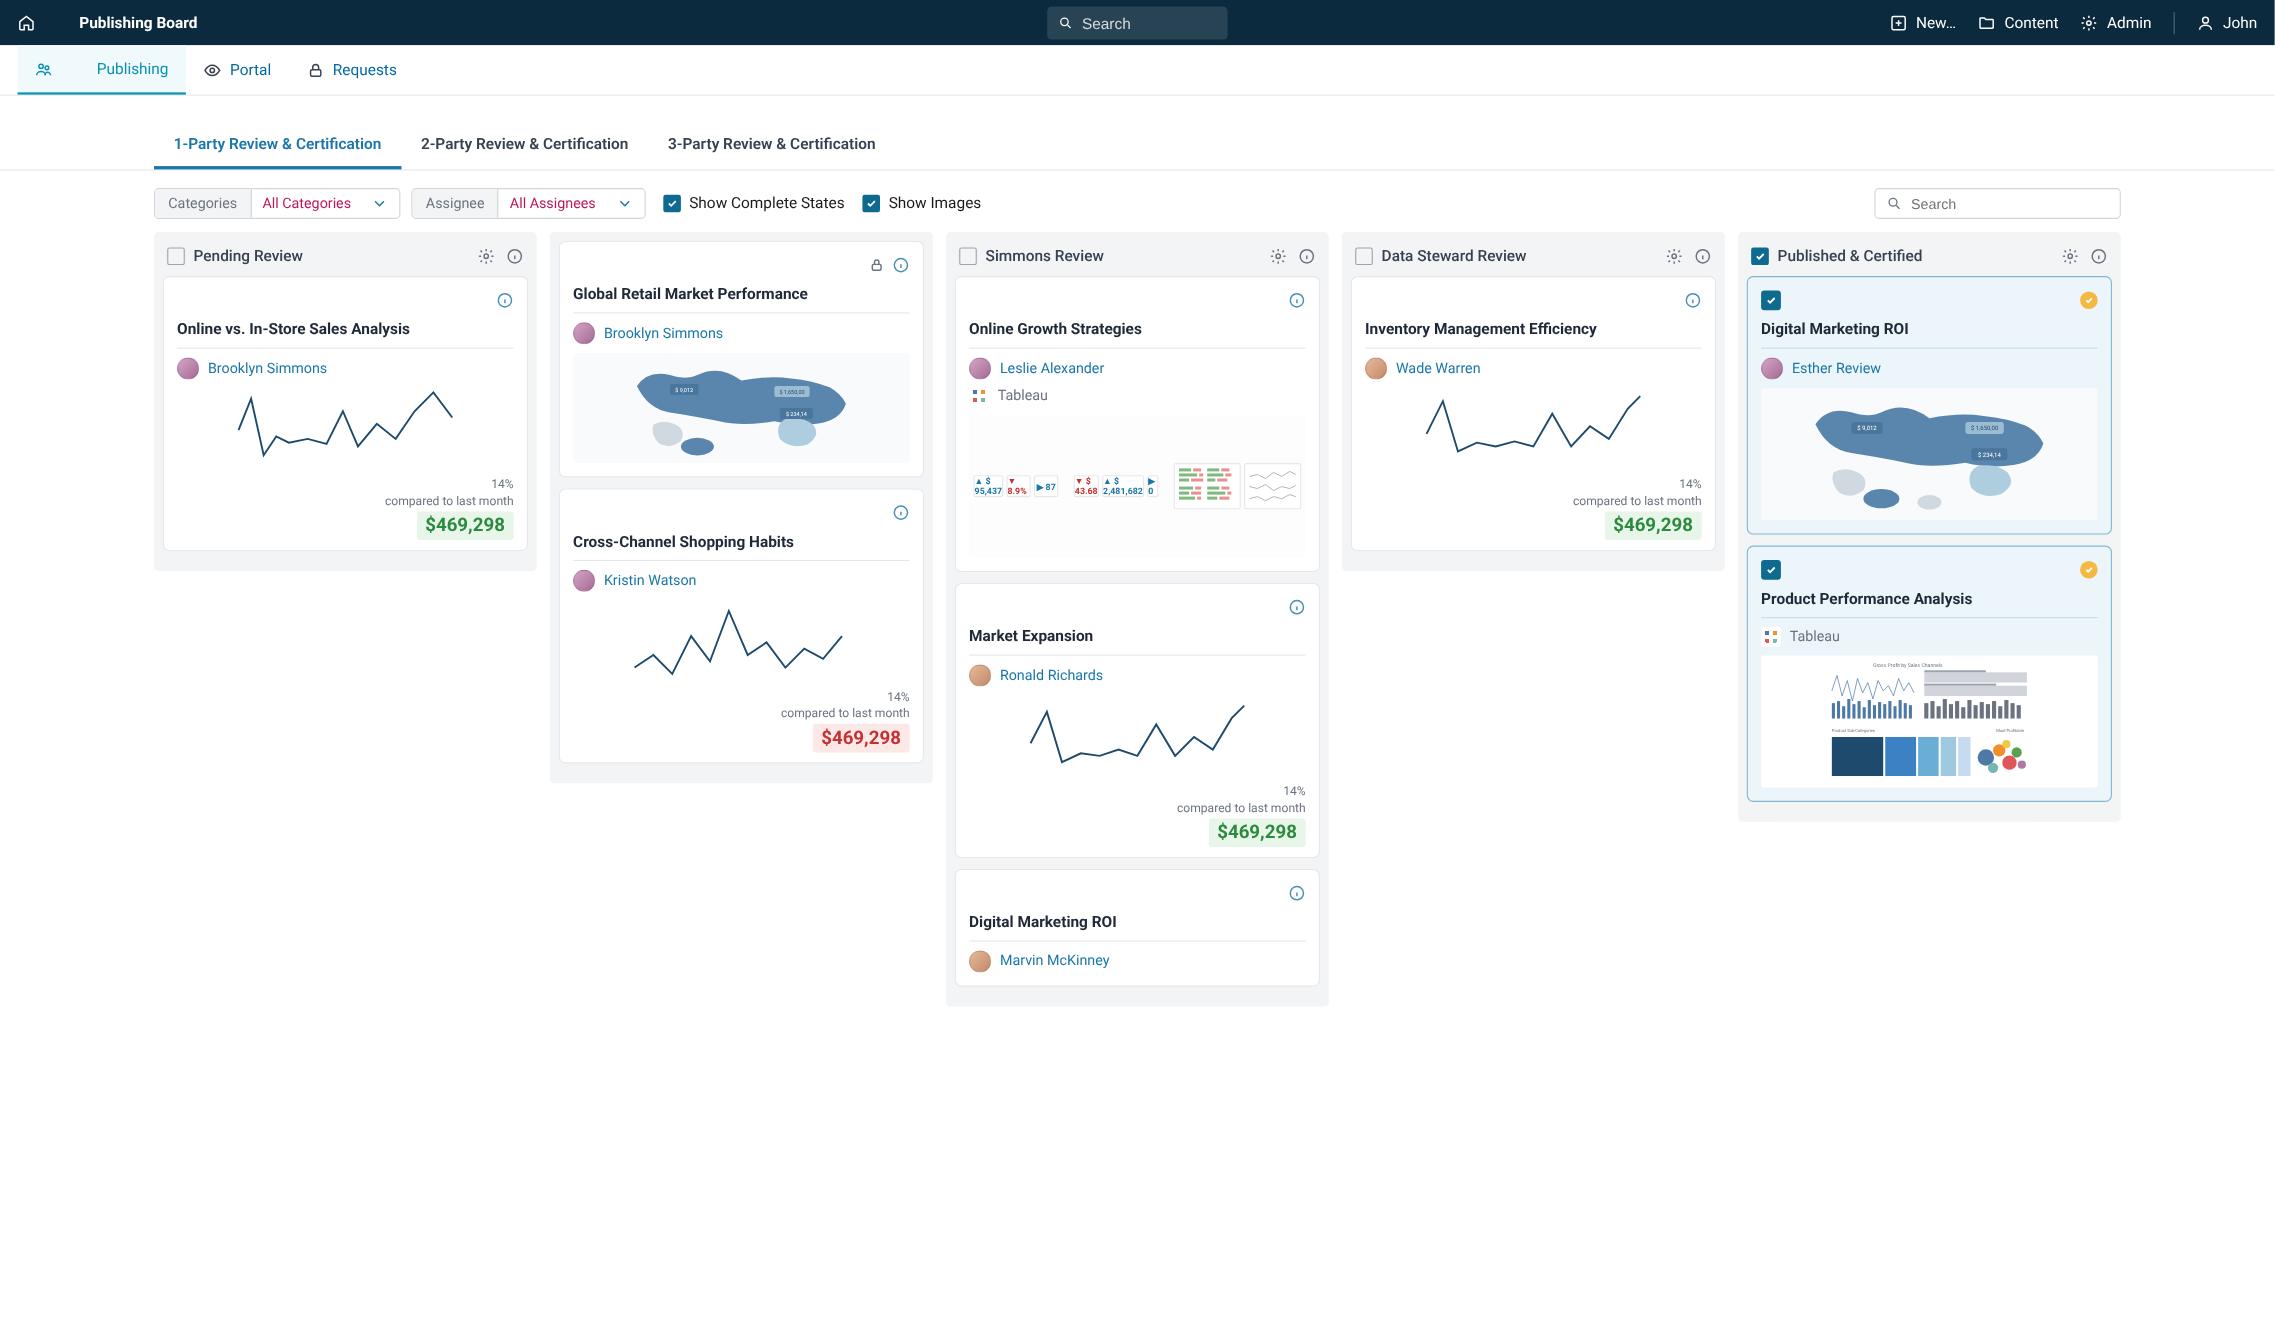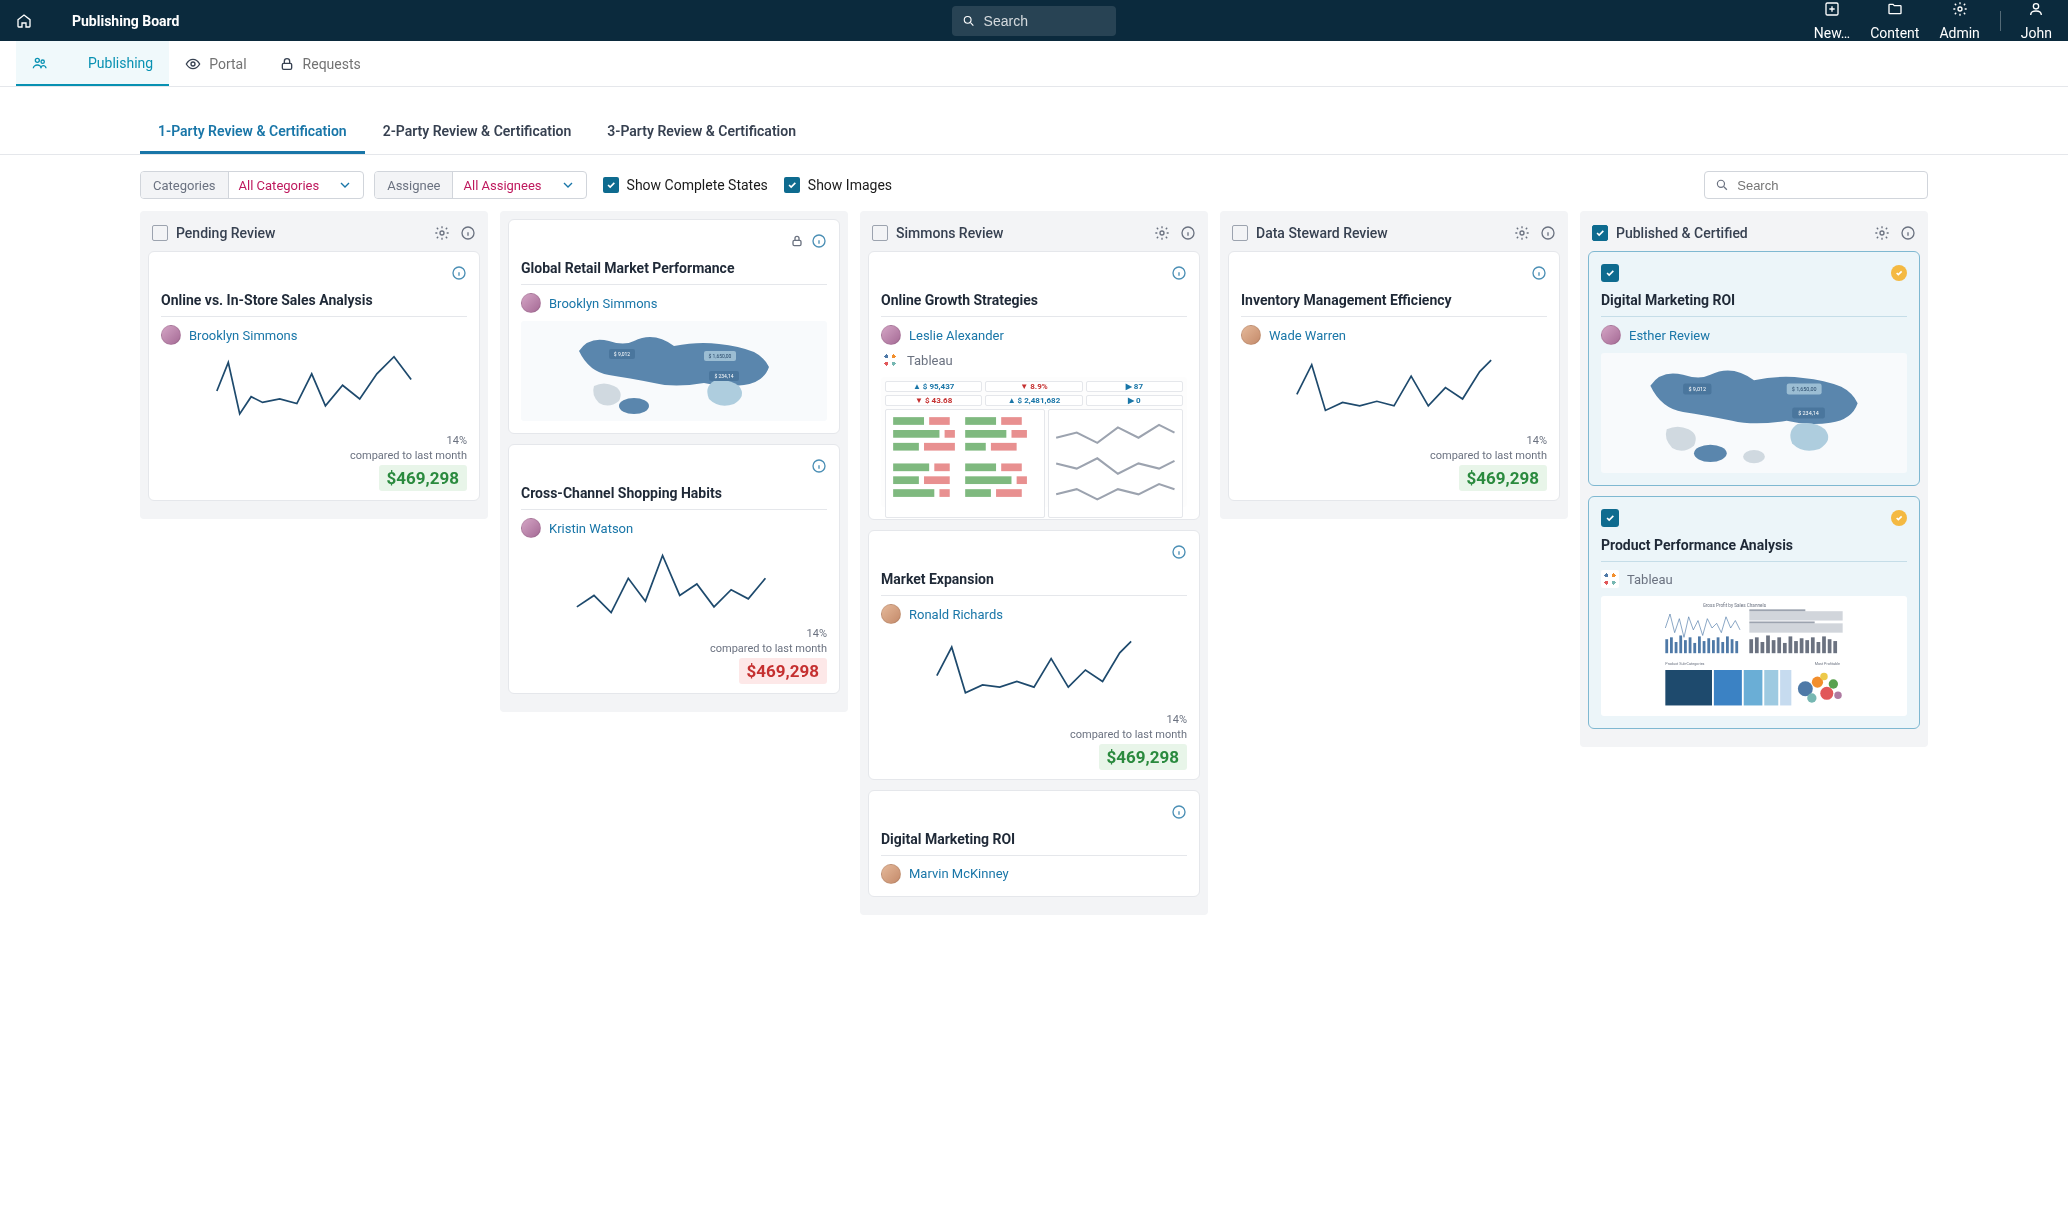--- a/index.html
+++ b/index.html
@@ -6,26 +6,26 @@
   body { font-family: -apple-system, BlinkMacSystemFont, 'Segoe UI', Roboto, sans-serif; background: #fff; color: #1a1a1a; font-size: 14px; }
 
   
   .topbar { background: #0b2a3d; color: #fff; height: 41px; display: flex; align-items: center; padding: 0 16px; }
   .topbar-left { display: flex; align-items: center; gap: 12px; }
   .topbar-title { font-weight: 700; font-size: 14px; padding-left: 28px; }
   .topbar-search { margin-left: auto; margin-right: auto; background: rgba(255,255,255,0.12); border-radius: 4px; height: 30px; width: 164px; display: flex; align-items: center; padding: 0 10px; gap: 8px; position: absolute; left: 50%; transform: translateX(-50%); }
   .topbar-search input { background: transparent; border: none; color: #fff; outline: none; width: 100%; font-size: 14px; }
   .topbar-search input::placeholder { color: rgba(255,255,255,0.8); }
   .topbar-right { margin-left: auto; display: flex; align-items: center; gap: 20px; }
-  .topbar-item { display: flex; align-items: center; gap: 8px; cursor: pointer; font-size: 14px; flex-direction: column; }
+  .topbar-item { display: flex; align-items: center; gap: 8px; cursor: pointer; font-size: 14px; }
   .topbar-divider { width: 1px; height: 20px; background: rgba(255,255,255,0.3); }
 
   
   .nav { height: 46px; border-bottom: 1px solid #e5e7eb; display: flex; align-items: stretch; padding: 0 16px; }
-  .nav-item { display: flex; align-items: center; gap: 8px; padding: 0 16px; cursor: pointer; color: #737373; font-size: 14px; }
+  .nav-item { display: flex; align-items: center; gap: 8px; padding: 0 16px; cursor: pointer; color: #0369a1; font-size: 14px; }
   .nav-item.active { color: #0891b2; border-bottom: 2px solid #0891b2; background: #f0f9fb; gap: 40px; }
 
   
   .subtabs { display: flex; padding: 0 140px; margin-top: 24px; border-bottom: 1px solid #e5e7eb; }
   .subtab { padding: 12px 18px; cursor: pointer; font-weight: 600; color: #374151; font-size: 14px; }
   .subtab.active { color: #1976a8; border-bottom: 3px solid #1976a8; }
 
   
   .toolbar { display: flex; align-items: center; padding: 16px 140px 12px; gap: 10px; }
   .tb-group { display: flex; border: 1px solid #d1d5db; border-radius: 4px; overflow: hidden; height: 28px; }
@@ -65,21 +65,21 @@
     radial-gradient(circle at 70% 70%, #76b7b2 0 2px, transparent 2px),
     #fff; border:none; }
   .card-viz { height: 80px; margin-top: 6px; position:relative; }
   .card-viz svg { width: 100%; height: 100%; }
   .stats { text-align: right; font-size: 11px; color: #6b7280; margin-top: 2px; line-height:1.4; }
   .amount { text-align: right; margin-top: 4px; }
   .amount span { background: #e8f5e9; color: #2a8a3e; font-weight: 700; font-size: 17px; padding: 3px 8px; border-radius: 3px; }
   .amount.neg span { background: #fde8e8; color: #c53030; }
 
   .map-viz { height: 100px; background: #f8fafc; border-radius:3px; margin-top:8px; position:relative; overflow:hidden; }
-  .dash-viz { height: 130px; background: #fdfdfd; border-radius:3px; margin-top:8px; display:flex; flex-direction:column; gap:3px; padding:4px; }
+  .dash-viz { height: 130px; background: #fdfdfd; border-radius:3px; margin-top:8px; display:flex; flex-direction:row; gap:14px; padding:4px;align-items:center; }
   .dash-row { display:flex; gap:3px; flex:1; }
   .dash-cell { flex:1; background:#fff; border:1px solid #e5e7eb; border-radius:2px; font-size:6px; display:flex; flex-direction:column; align-items:center; justify-content:center; color:#6b7280; }
   .dash-cell .up { color:#1976a8; font-weight:700; font-size:8px; }
   .dash-cell .dn { color:#c53030; font-weight:700; font-size:8px; }
 
   .chart-viz { height: 120px; background:#fff; margin-top:8px; border-radius:3px; padding:4px; display:flex; gap:4px; }
 
   .icon { width:16px; height:16px; display:inline-flex; align-items:center; justify-content:center; }
   .icon svg { width:100%; height:100%; }
 </style>

